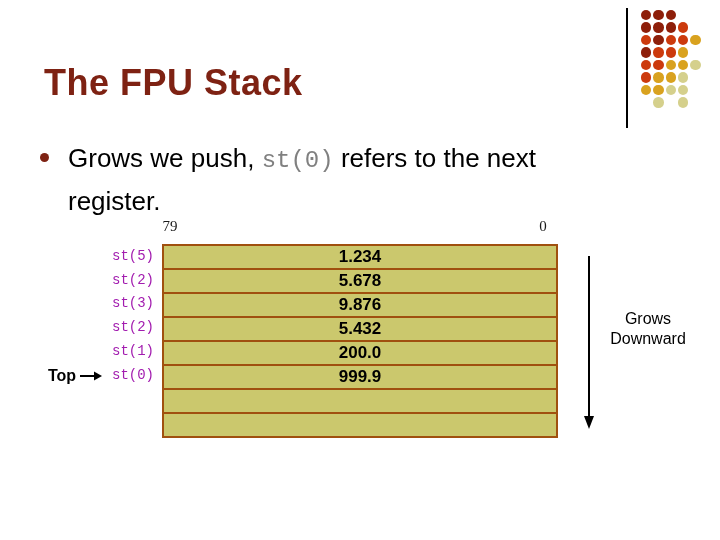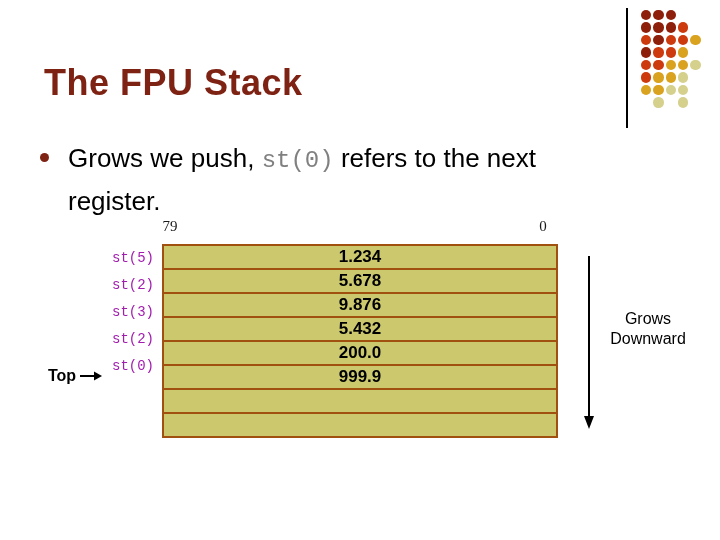--- a/index.html
+++ b/index.html
@@ -81,20 +81,21 @@
   </div>
 
   <div class="bit-label bit-left">79</div>
   <div class="bit-label bit-right">0</div>
 
   <div class="labels">
     <div class="label-row">st(5)</div>
     <div class="label-row">st(2)</div>
     <div class="label-row">st(3)</div>
     <div class="label-row">st(2)</div>
+    <div class="label-row">st(1)</div>
     <div class="label-row">st(0)</div>
     <div class="label-row"></div>
     <div class="label-row"></div>
   </div>
 
   <div class="stack-box">
     <div class="stack-row">1.234</div>
     <div class="stack-row">5.678</div>
     <div class="stack-row">9.876</div>
     <div class="stack-row">5.432</div>

